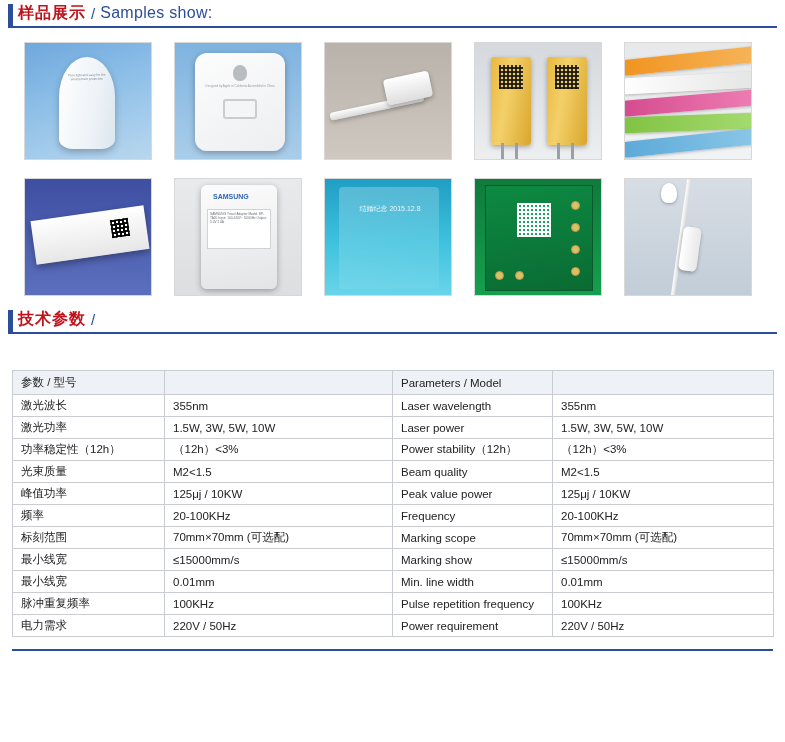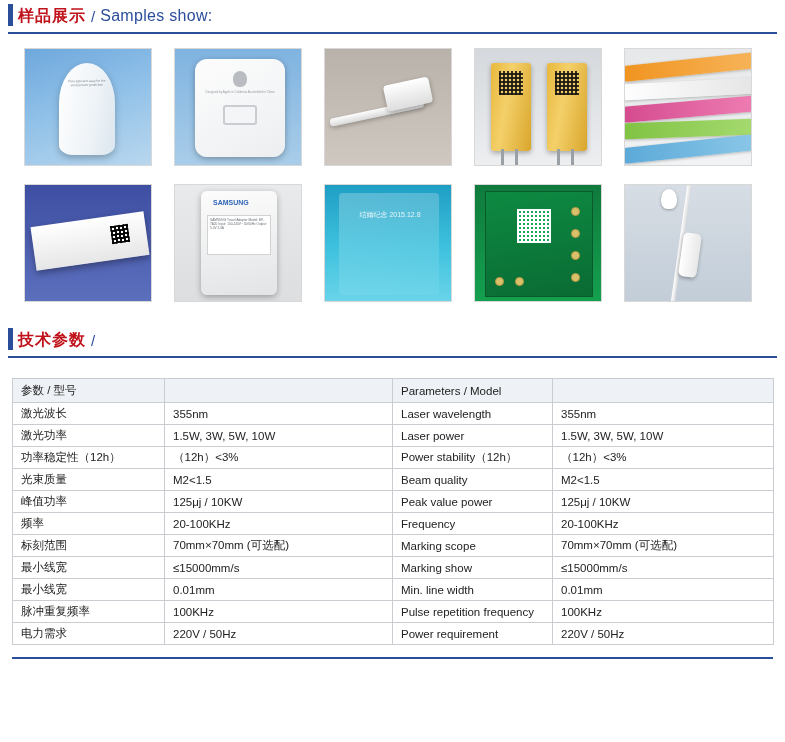--- a/index.html
+++ b/index.html
@@ -14,21 +14,21 @@
     width: 785px;
     height: 742px;
     overflow: hidden;
   }
 
   
   .section-header {
     position: relative;
     margin: 0 8px;
     padding: 0 0 0 10px;
-    height: 34px;
+    height: 28px;
     display: flex;
     align-items: center;
     border-bottom: 2px solid #2b4e9b;
   }
   .section-header .bar {
     position: absolute;
     left: 0;
     top: 4px;
     width: 5px;
     height: 22px;
@@ -234,21 +234,21 @@
     background: linear-gradient(90deg,#ffffff,#e8e8e8);
     border-radius: 5px; transform: rotate(8deg);
     box-shadow: 0 2px 4px rgba(0,0,0,.3);
   }
   .s10 .mark {
     position: absolute; left: 58px; top: 62px; width: 14px; height: 10px;
     font-size: 4px; color: #8f969d; transform: rotate(8deg); text-align: center;
   }
 
   
-  .tech-wrap { margin: 20px 12px 0 12px; }
+  .tech-wrap { margin: 36px 12px 0 12px; }
   table.tech {
     width: 761px;
     border-collapse: collapse;
     font-size: 11.5px;
     color: #222;
     table-layout: fixed;
   }
   table.tech td {
     border: 1px solid #c9ccd1;
     height: 20px;
@@ -363,21 +363,21 @@
     <div class="sample s10">
       <div class="ph"></div>
       <div class="wire"></div>
       <div class="pod"></div>
       <div class="ctrl"></div>
       <div class="mark"></div>
     </div>
 
   </div>
 
-  <div class="section-header" style="margin-top:22px">
+  <div class="section-header" style="margin-top:10px">
     <span class="bar"></span>
     <span class="hdr-cn">技术参数</span>
     <span class="hdr-sep">/</span>
   </div>
 
   <div class="tech-wrap">
     <table class="tech">
       <colgroup>
         <col class="c1">
           <col class="c2">

